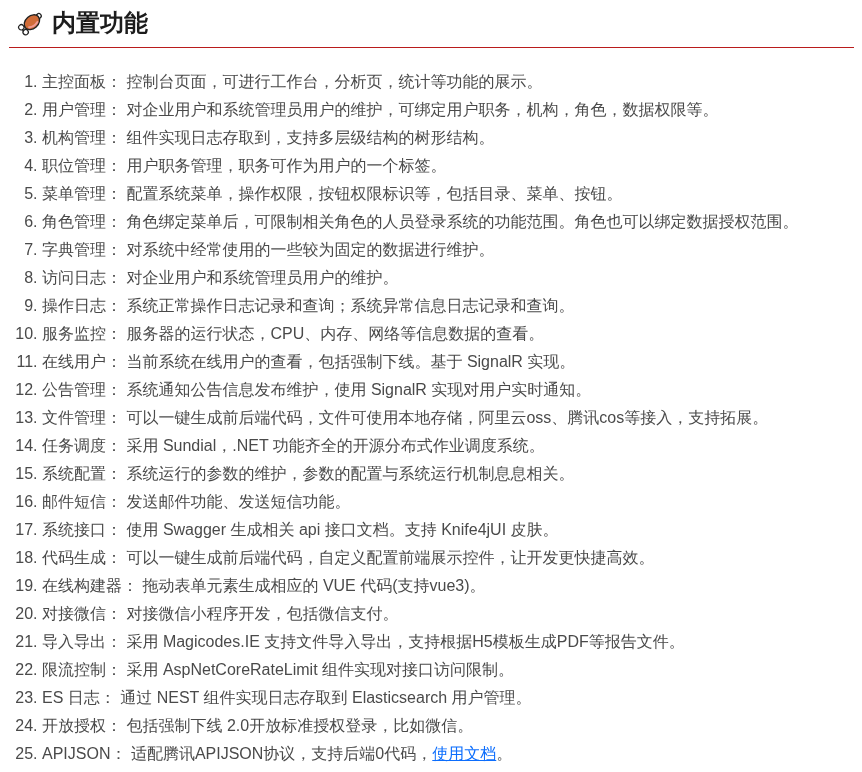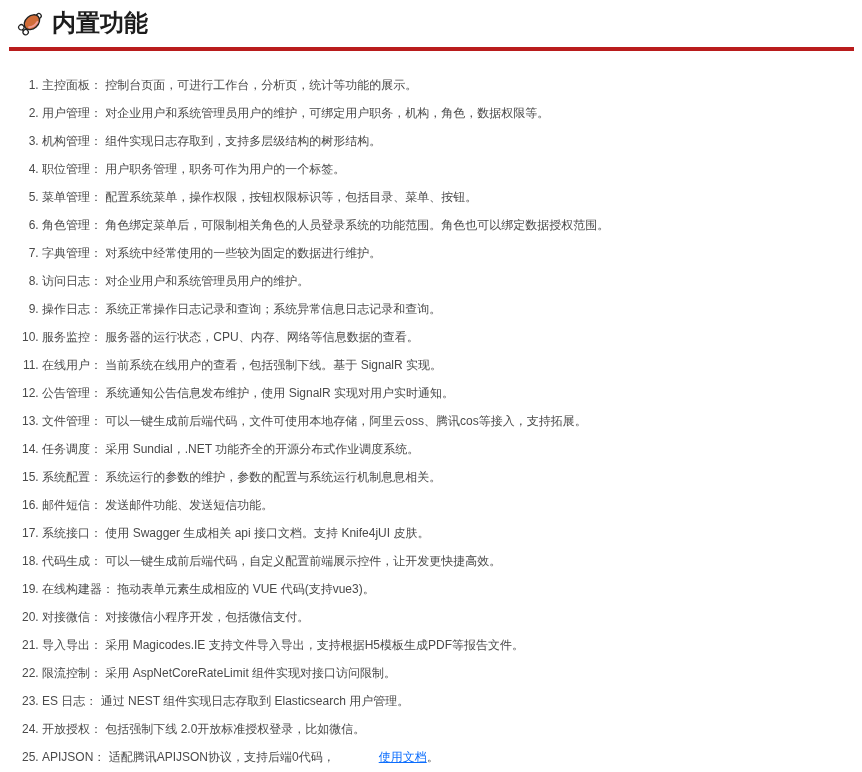--- a/index.html
+++ b/index.html
@@ -16,53 +16,52 @@
   }
   .page {
     padding: 6px 8px 0 9px;
   }
   .section-header {
     display: flex;
     align-items: center;
     gap: 7px;
     margin: 0;
     padding: 2px 0 9px 8px;
-    border-bottom: 4px solid #b91c1c;
+    border-bottom: 1px solid #b91c1c;
     font-size: 24px;
     line-height: 30px;
     font-weight: 700;
     color: #1c1c1c;
   }
   .emoji-icon {
     display: inline-flex;
     width: 28px;
     height: 28px;
     flex: 0 0 auto;
   }
   .emoji-icon svg { width: 100%; height: 100%; }
   ol.feature-list {
     margin: 20px 0 0 0;
     padding: 0 0 0 33px;
     list-style: decimal;
-    font-size: 12px;
+    font-size: 16px;
     line-height: 28px;
     color: #4a4a4a;
   }
   ol.feature-list li {
     padding: 0;
     margin: 0;
   }
   ol.feature-list li::marker {
     color: #4a4a4a;
   }
   a.doc-link {
     color: #0d6efd;
     text-decoration: underline;
     cursor: pointer;
-    margin-left: 44px;
   }
 </style>
 </head>
 <body>
 
 <div class="page">
 
   <h2 class="section-header">
     <span class="emoji-icon">
       <svg viewBox="0 0 36 36" xmlns="http://www.w3.org/2000/svg" aria-hidden="true">

